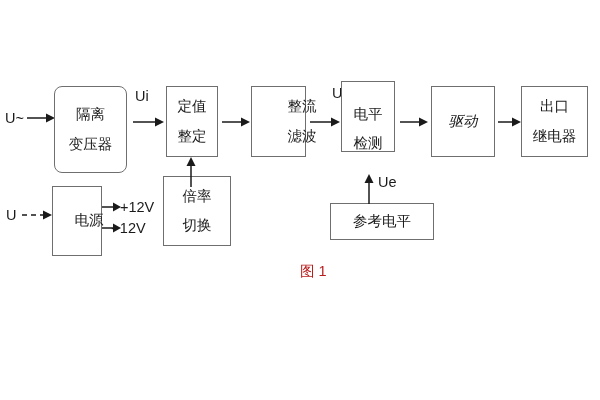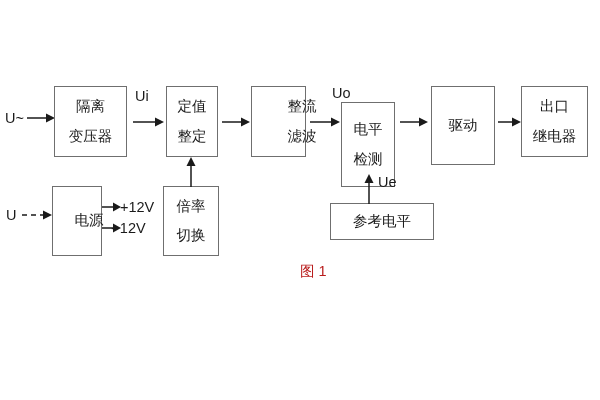--- a/index.html
+++ b/index.html
@@ -68,21 +68,21 @@
 
 <div id="canvas">
 
   <span class="lbl" style="left:5px; top:111px;">U~</span>
 
   <svg class="conn" style="left:27px; top:112px; width:30px; height:12px;">
     <line x1="0" y1="6" x2="20" y2="6"></line>
     <polygon points="19,1.5 28,6 19,10.5"></polygon>
   </svg>
 
-  <div class="box" style="left:54px; top:86px; width:73px; height:71px;">
+  <div class="box" style="left:54px; top:86px; width:73px; height:87px;border-radius:8px;">
     <span class="line">隔离</span>
     <span class="line">变压器</span>
   </div>
 
   <span class="lbl" style="left:135px; top:89px;">Ui</span>
 
   <svg class="conn" style="left:133px; top:116px; width:33px; height:12px;">
     <line x1="0" y1="6" x2="23" y2="6"></line>
     <polygon points="22,1.5 31,6 22,10.5"></polygon>
   </svg>
@@ -102,31 +102,31 @@
     <span class="line">滤波</span>
   </div>
 
   <span class="lbl" style="left:312px; top:86px;margin-left:20px;">Uo</span>
 
   <svg class="conn" style="left:310px; top:116px; width:32px; height:12px;">
     <line x1="0" y1="6" x2="22" y2="6"></line>
     <polygon points="21,1.5 30,6 21,10.5"></polygon>
   </svg>
 
-  <div class="box" style="left:341px; top:102px; width:54px; height:85px;">
+  <div class="box" style="left:341px; top:81px; width:54px; height:71px;justify-content:flex-end;">
     <span class="line">电平</span>
     <span class="line">检测</span>
   </div>
 
   <svg class="conn" style="left:400px; top:116px; width:30px; height:12px;">
     <line x1="0" y1="6" x2="20" y2="6"></line>
     <polygon points="19,1.5 28,6 19,10.5"></polygon>
   </svg>
 
-  <div class="box" style="left:431px; top:86px; width:64px; height:79px;">
+  <div class="box" style="left:431px; top:86px; width:64px; height:71px;font-style:italic;">
     <span class="line">驱动</span>
   </div>
 
   <svg class="conn" style="left:498px; top:116px; width:25px; height:12px;">
     <line x1="0" y1="6" x2="15" y2="6"></line>
     <polygon points="14,1.5 23,6 14,10.5"></polygon>
   </svg>
 
   <div class="box" style="left:521px; top:86px; width:67px; height:71px;text-align:center;">
     <span class="line">出口</span>
@@ -149,21 +149,21 @@
     <polygon points="11,1.5 19,6 11,10.5"></polygon>
   </svg>
   <span class="lbl" style="left:120px; top:200px;">+12V</span>
 
   <svg class="conn" style="left:102px; top:222px; width:20px; height:12px;">
     <line x1="0" y1="6" x2="12" y2="6"></line>
     <polygon points="11,1.5 19,6 11,10.5"></polygon>
   </svg>
   <span class="lbl" style="left:111px; top:221px;">- 12V</span>
 
-  <div class="box" style="left:163px; top:186px; width:56px; height:70px;">
+  <div class="box" style="left:163px; top:176px; width:68px; height:70px;">
     <span class="line">倍率</span>
     <span class="line">切换</span>
   </div>
 
   <svg class="conn" style="left:185px; top:157px; width:12px; height:30px;">
     <line x1="6" y1="30" x2="6" y2="8"></line>
     <polygon points="1.5,9 6,0 10.5,9"></polygon>
   </svg>
 
   <div class="box" style="left:330px; top:203px; width:104px; height:37px;">

